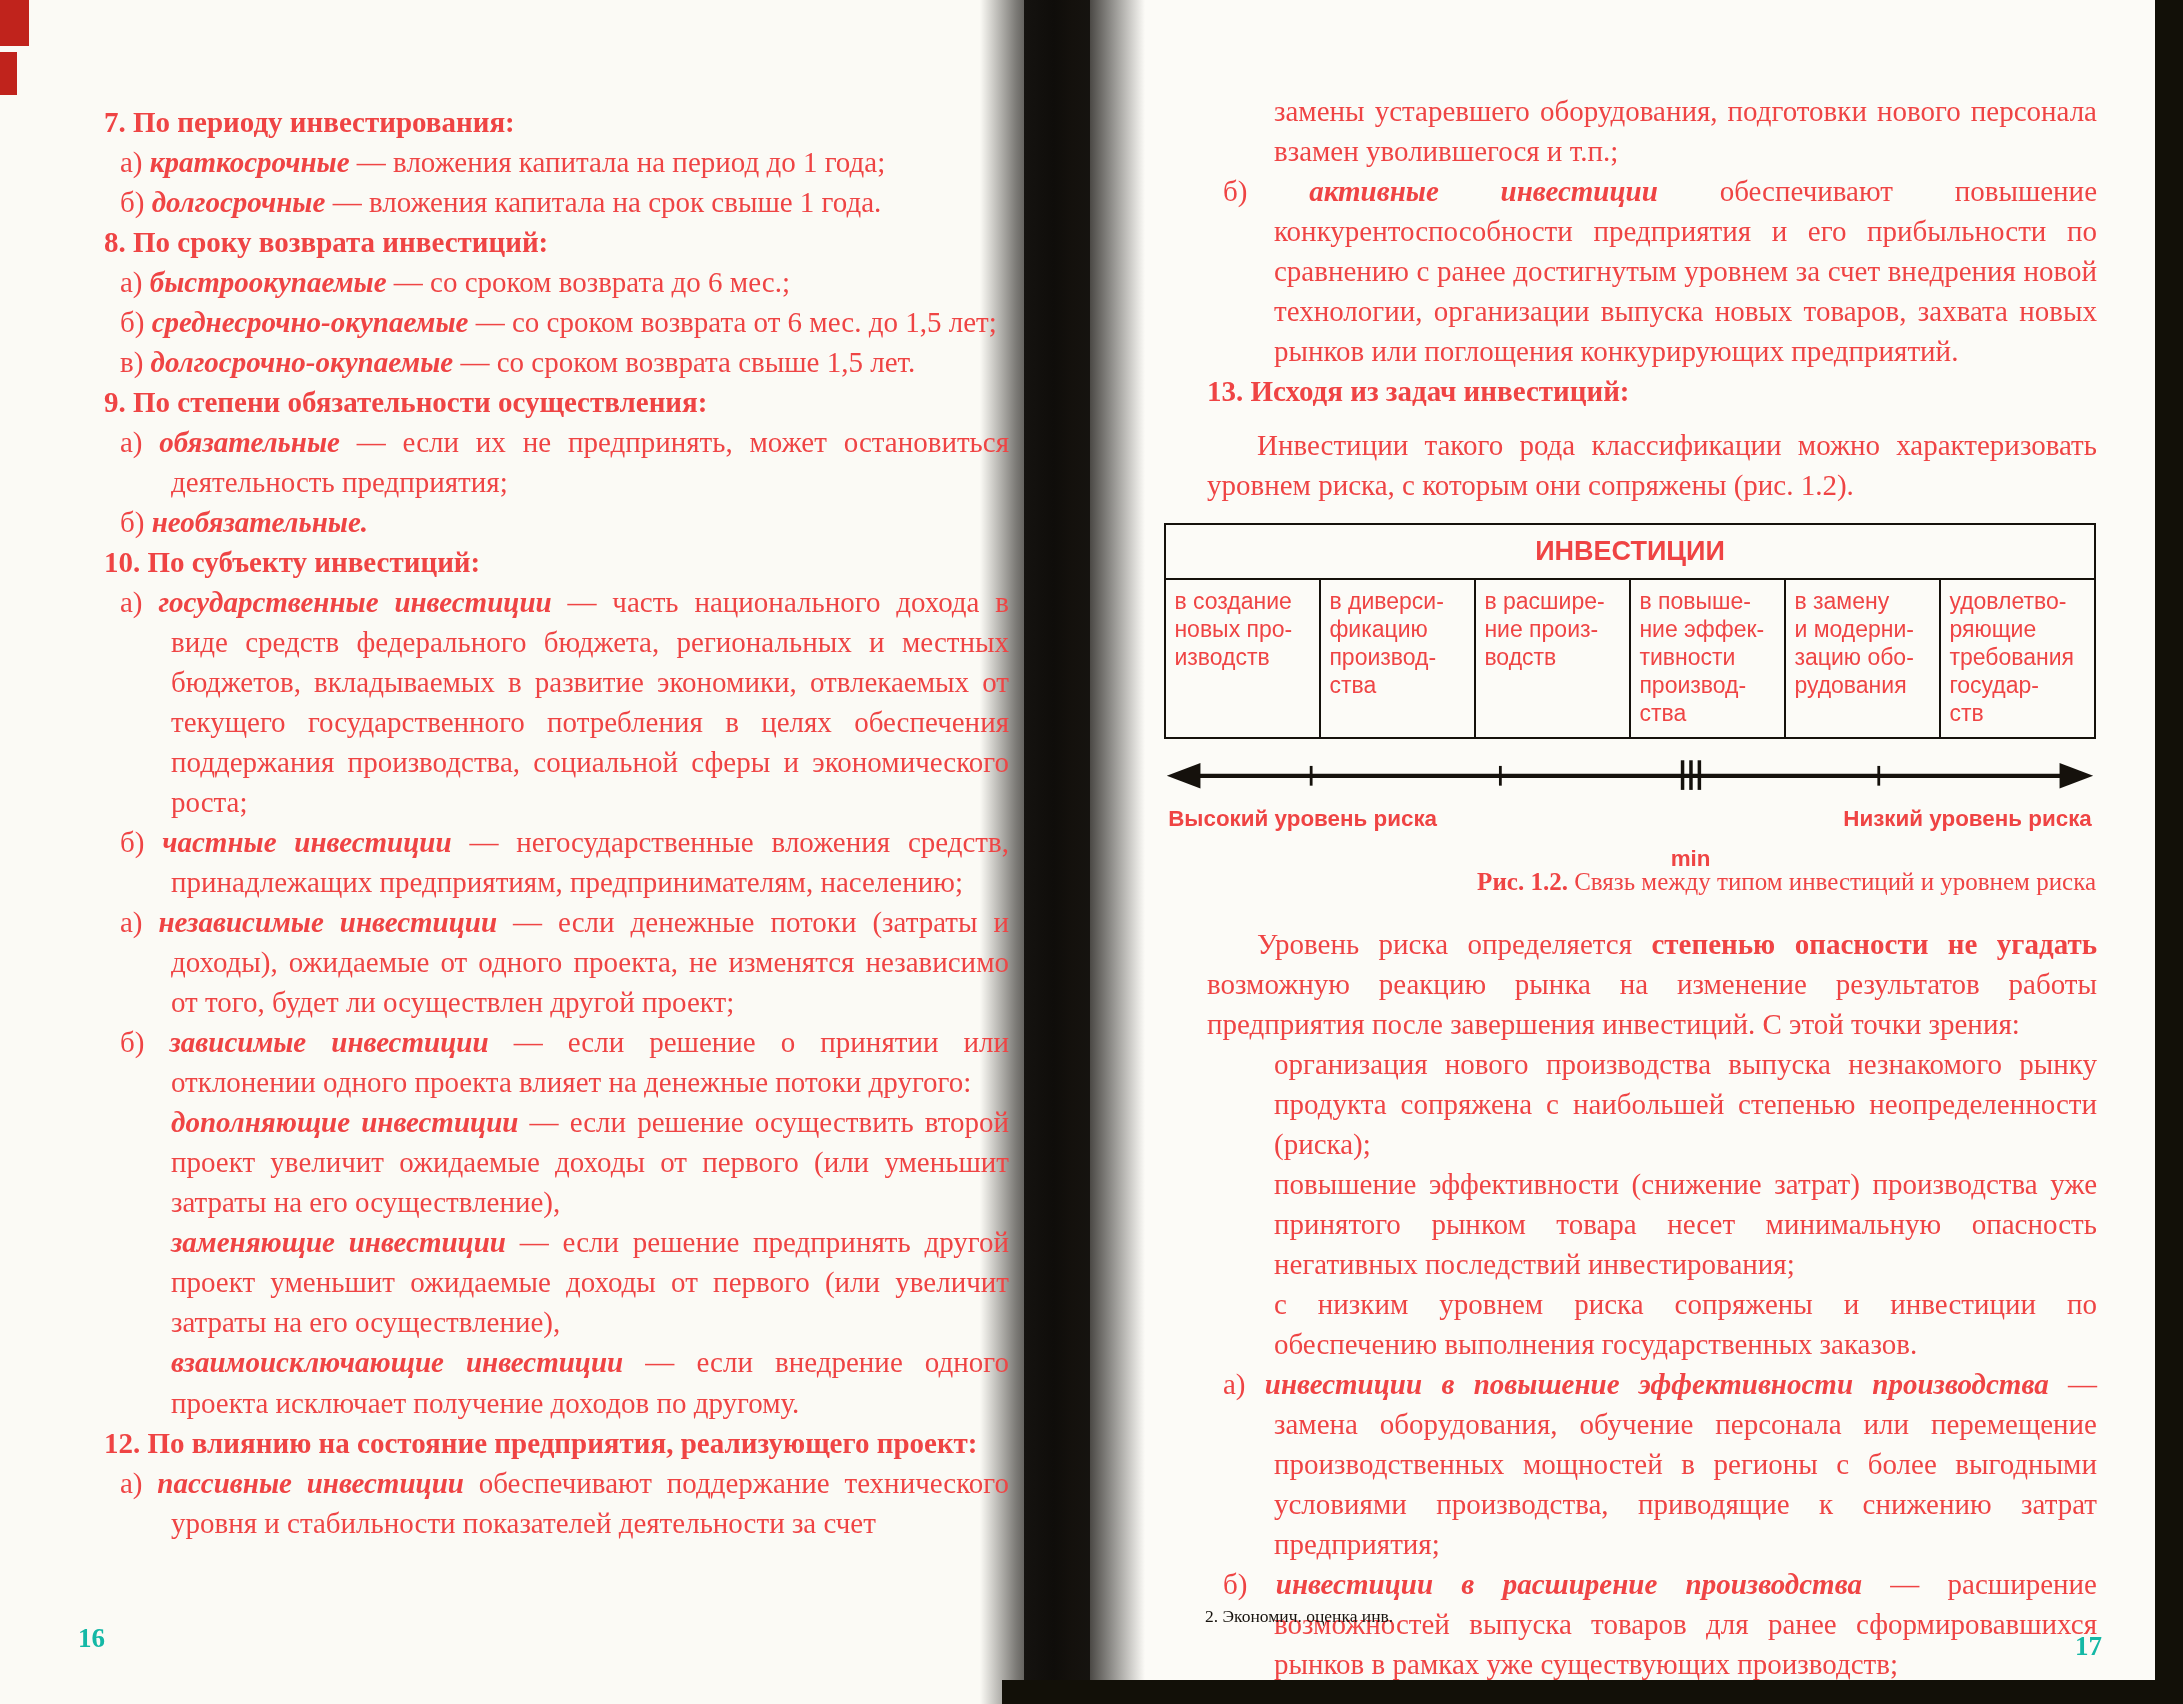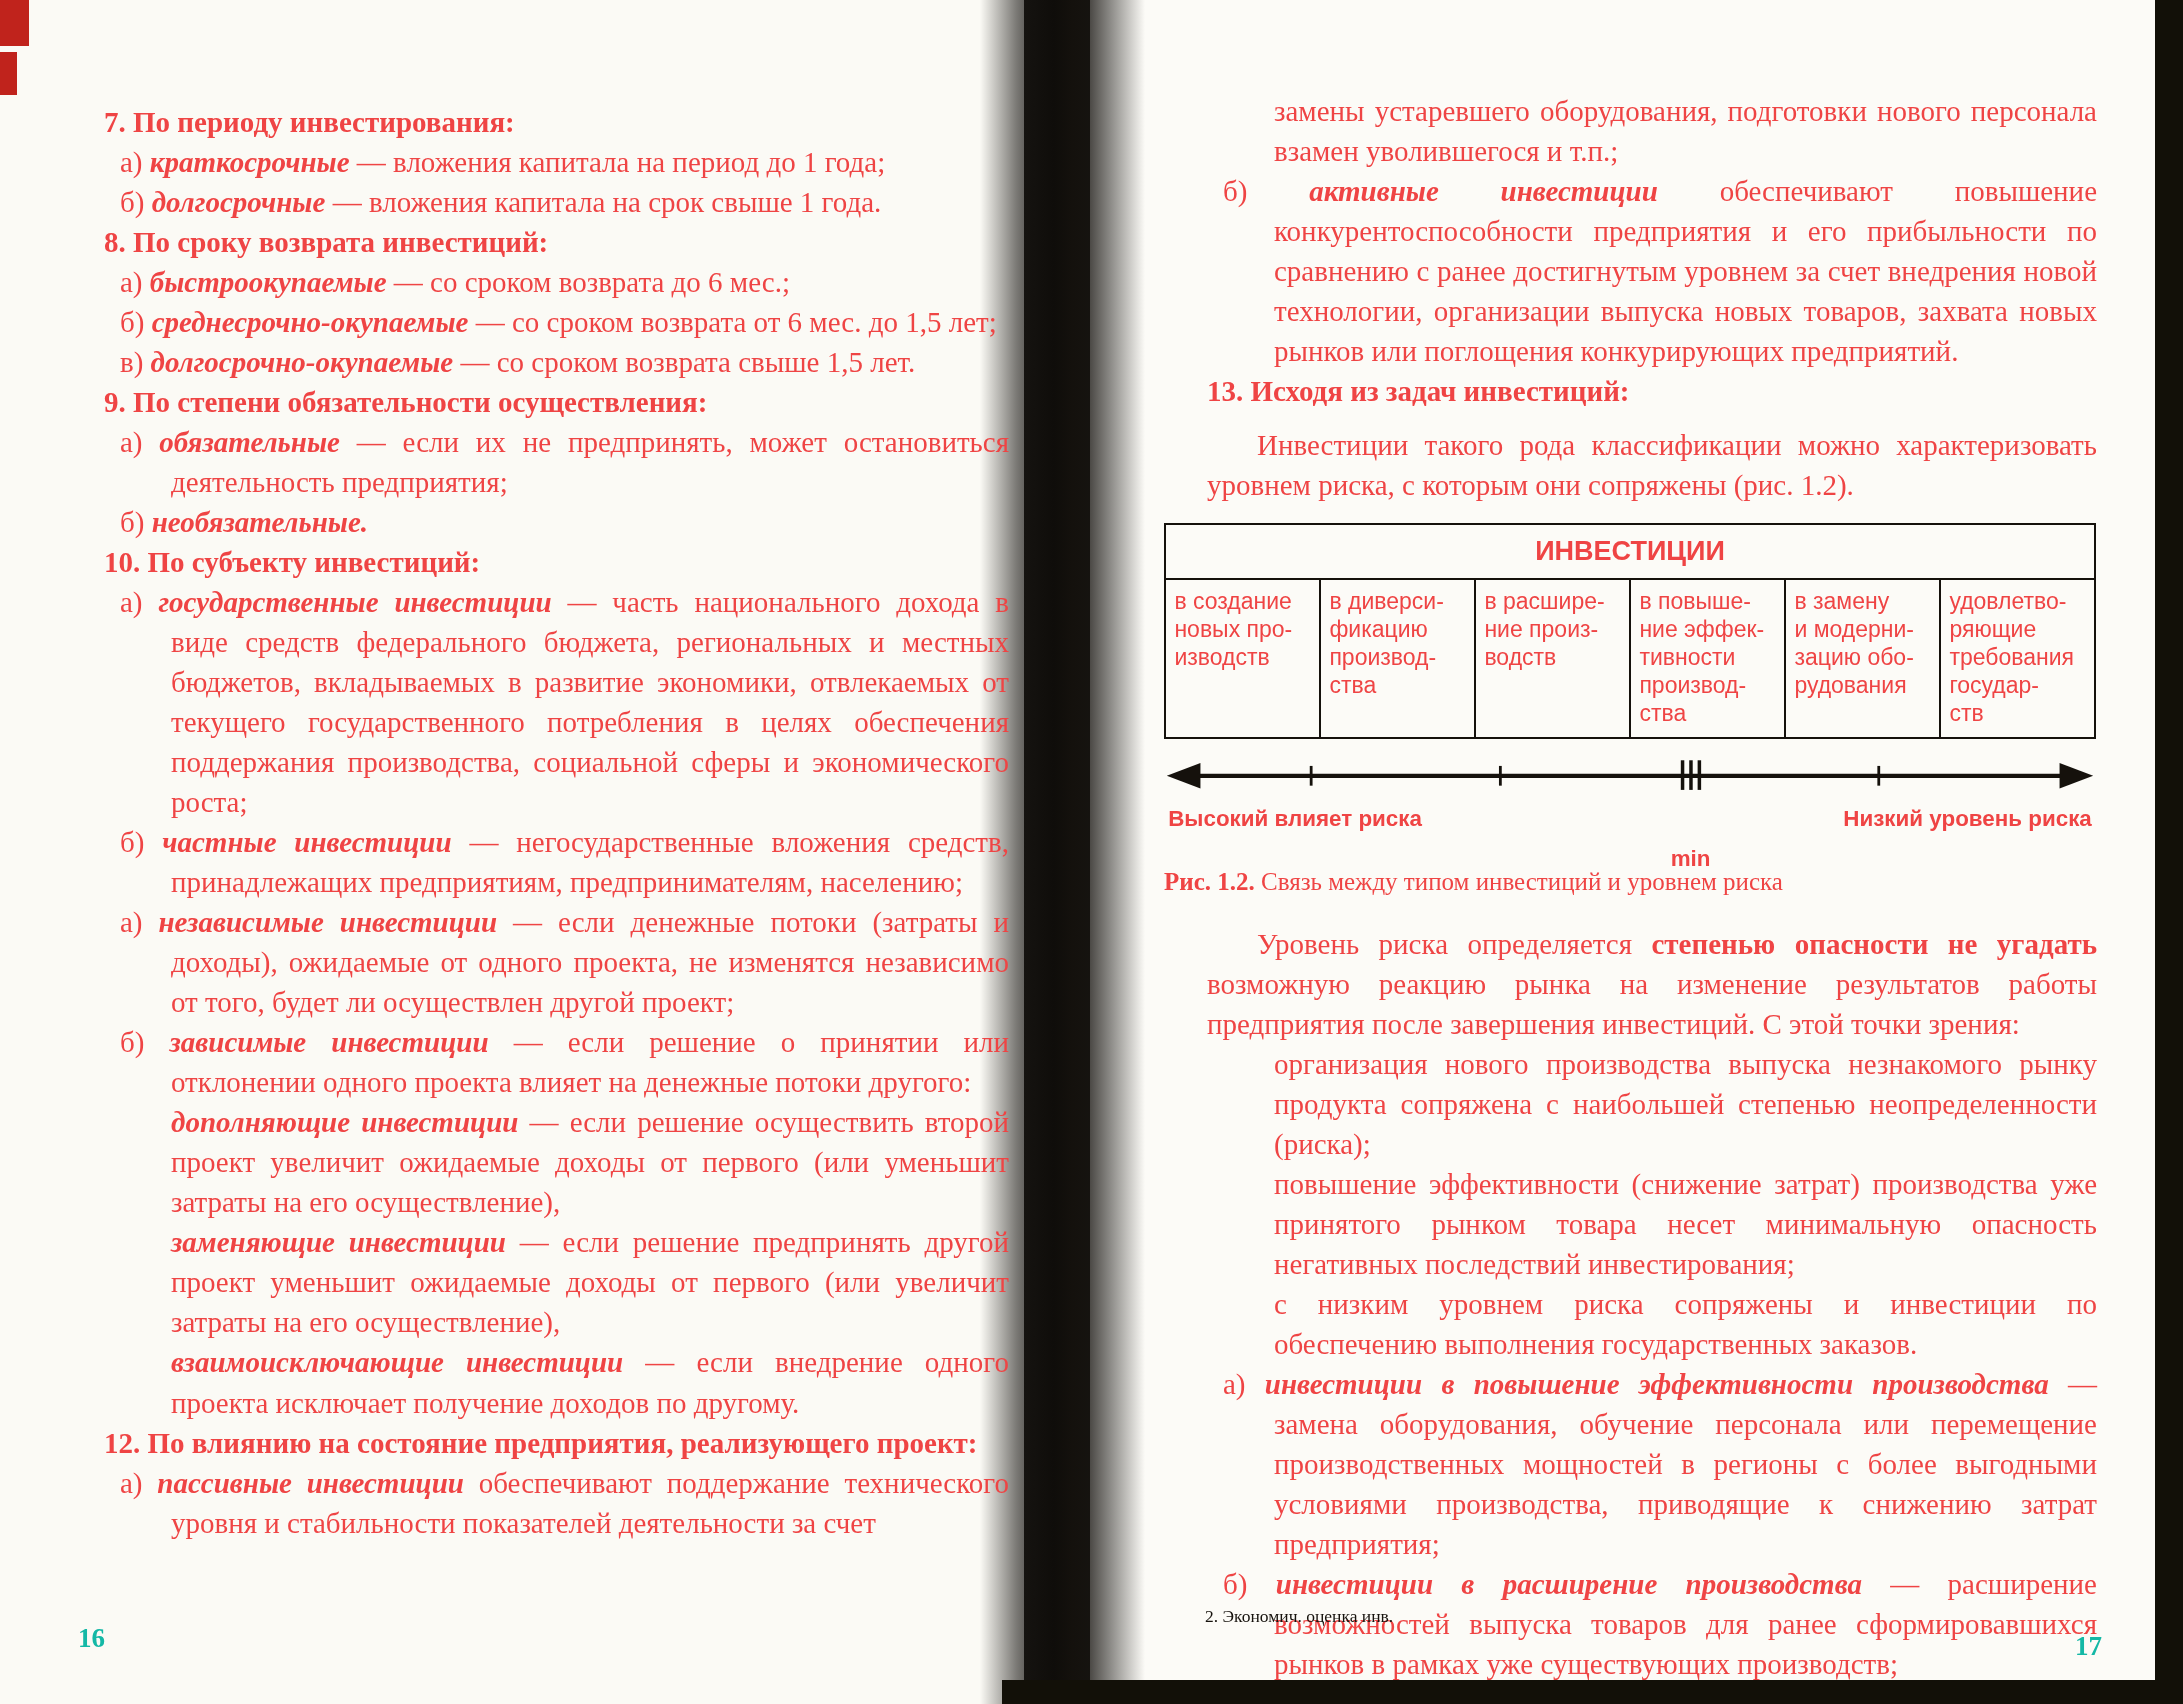--- a/index.html
+++ b/index.html
@@ -51,21 +51,21 @@
   }
   .inv-table td.t-title { text-align:center; font-weight:700; font-size:27px; padding:9.8px; white-space:normal; }
 
   .axis { position:relative; margin-top:9.8px; height:95px; }
   .axis svg { display:block; width:100%; height:55px; }
   .axis-labels { position:relative; height:34px; font-weight:700; font-size:22.4px; text-align:left; }
   .al-left  { position:absolute; left:4.2px; top:0; }
   .al-min   { position:absolute; left:56.5%; transform:translateX(-50%); top:0;margin-top:40px; }
   .al-right { position:absolute; right:4.2px; top:0; }
 
-  .caption { text-align:left; font-family:"Liberation Serif", serif; font-size:25px; margin-top:21px; text-indent:0; }
+  .caption { text-align:right; font-family:"Liberation Serif", serif; font-size:25px; margin-top:21px; text-indent:0; }
 
   .footer-note { position:absolute; left:1205px; top:1606px; z-index:4; font-size:17.5px; color:#17130e; }
   .pagenum { position:absolute; z-index:4; font-weight:700; font-size:27px; color:#14b8a6; }
   .pn-left  { left:78px;  top:1623px; }
   .pn-right { left:2075px; top:1631px; }
 </style>
 </head>
 <body>
 
 <div class="canvas">
@@ -151,21 +151,21 @@
           <polygon points="4,38 52,20 52,56" fill="#15110c"></polygon>
           <polygon points="1326,38 1278,20 1278,56" fill="#15110c"></polygon>
           <line x1="210" y1="24" x2="210" y2="52" stroke="#15110c" stroke-width="4"></line>
           <line x1="480" y1="24" x2="480" y2="52" stroke="#15110c" stroke-width="4"></line>
           <line x1="740" y1="16" x2="740" y2="58" stroke="#15110c" stroke-width="5"></line>
           <line x1="752" y1="16" x2="752" y2="58" stroke="#15110c" stroke-width="5"></line>
           <line x1="764" y1="16" x2="764" y2="58" stroke="#15110c" stroke-width="5"></line>
           <line x1="1020" y1="24" x2="1020" y2="52" stroke="#15110c" stroke-width="4"></line>
         </svg>
         <div class="axis-labels">
-          <span class="al-left">Высокий влияет риска</span>
+          <span class="al-left">Высокий уровень риска</span>
           <span class="al-min">min</span>
           <span class="al-right">Низкий уровень риска</span>
         </div>
       </div>
 
       <div class="caption">
         <span class="f-b">Рис. 1.2.</span><span> Связь между типом инвестиций и уровнем риска</span>
       </div>
     </div>
 

